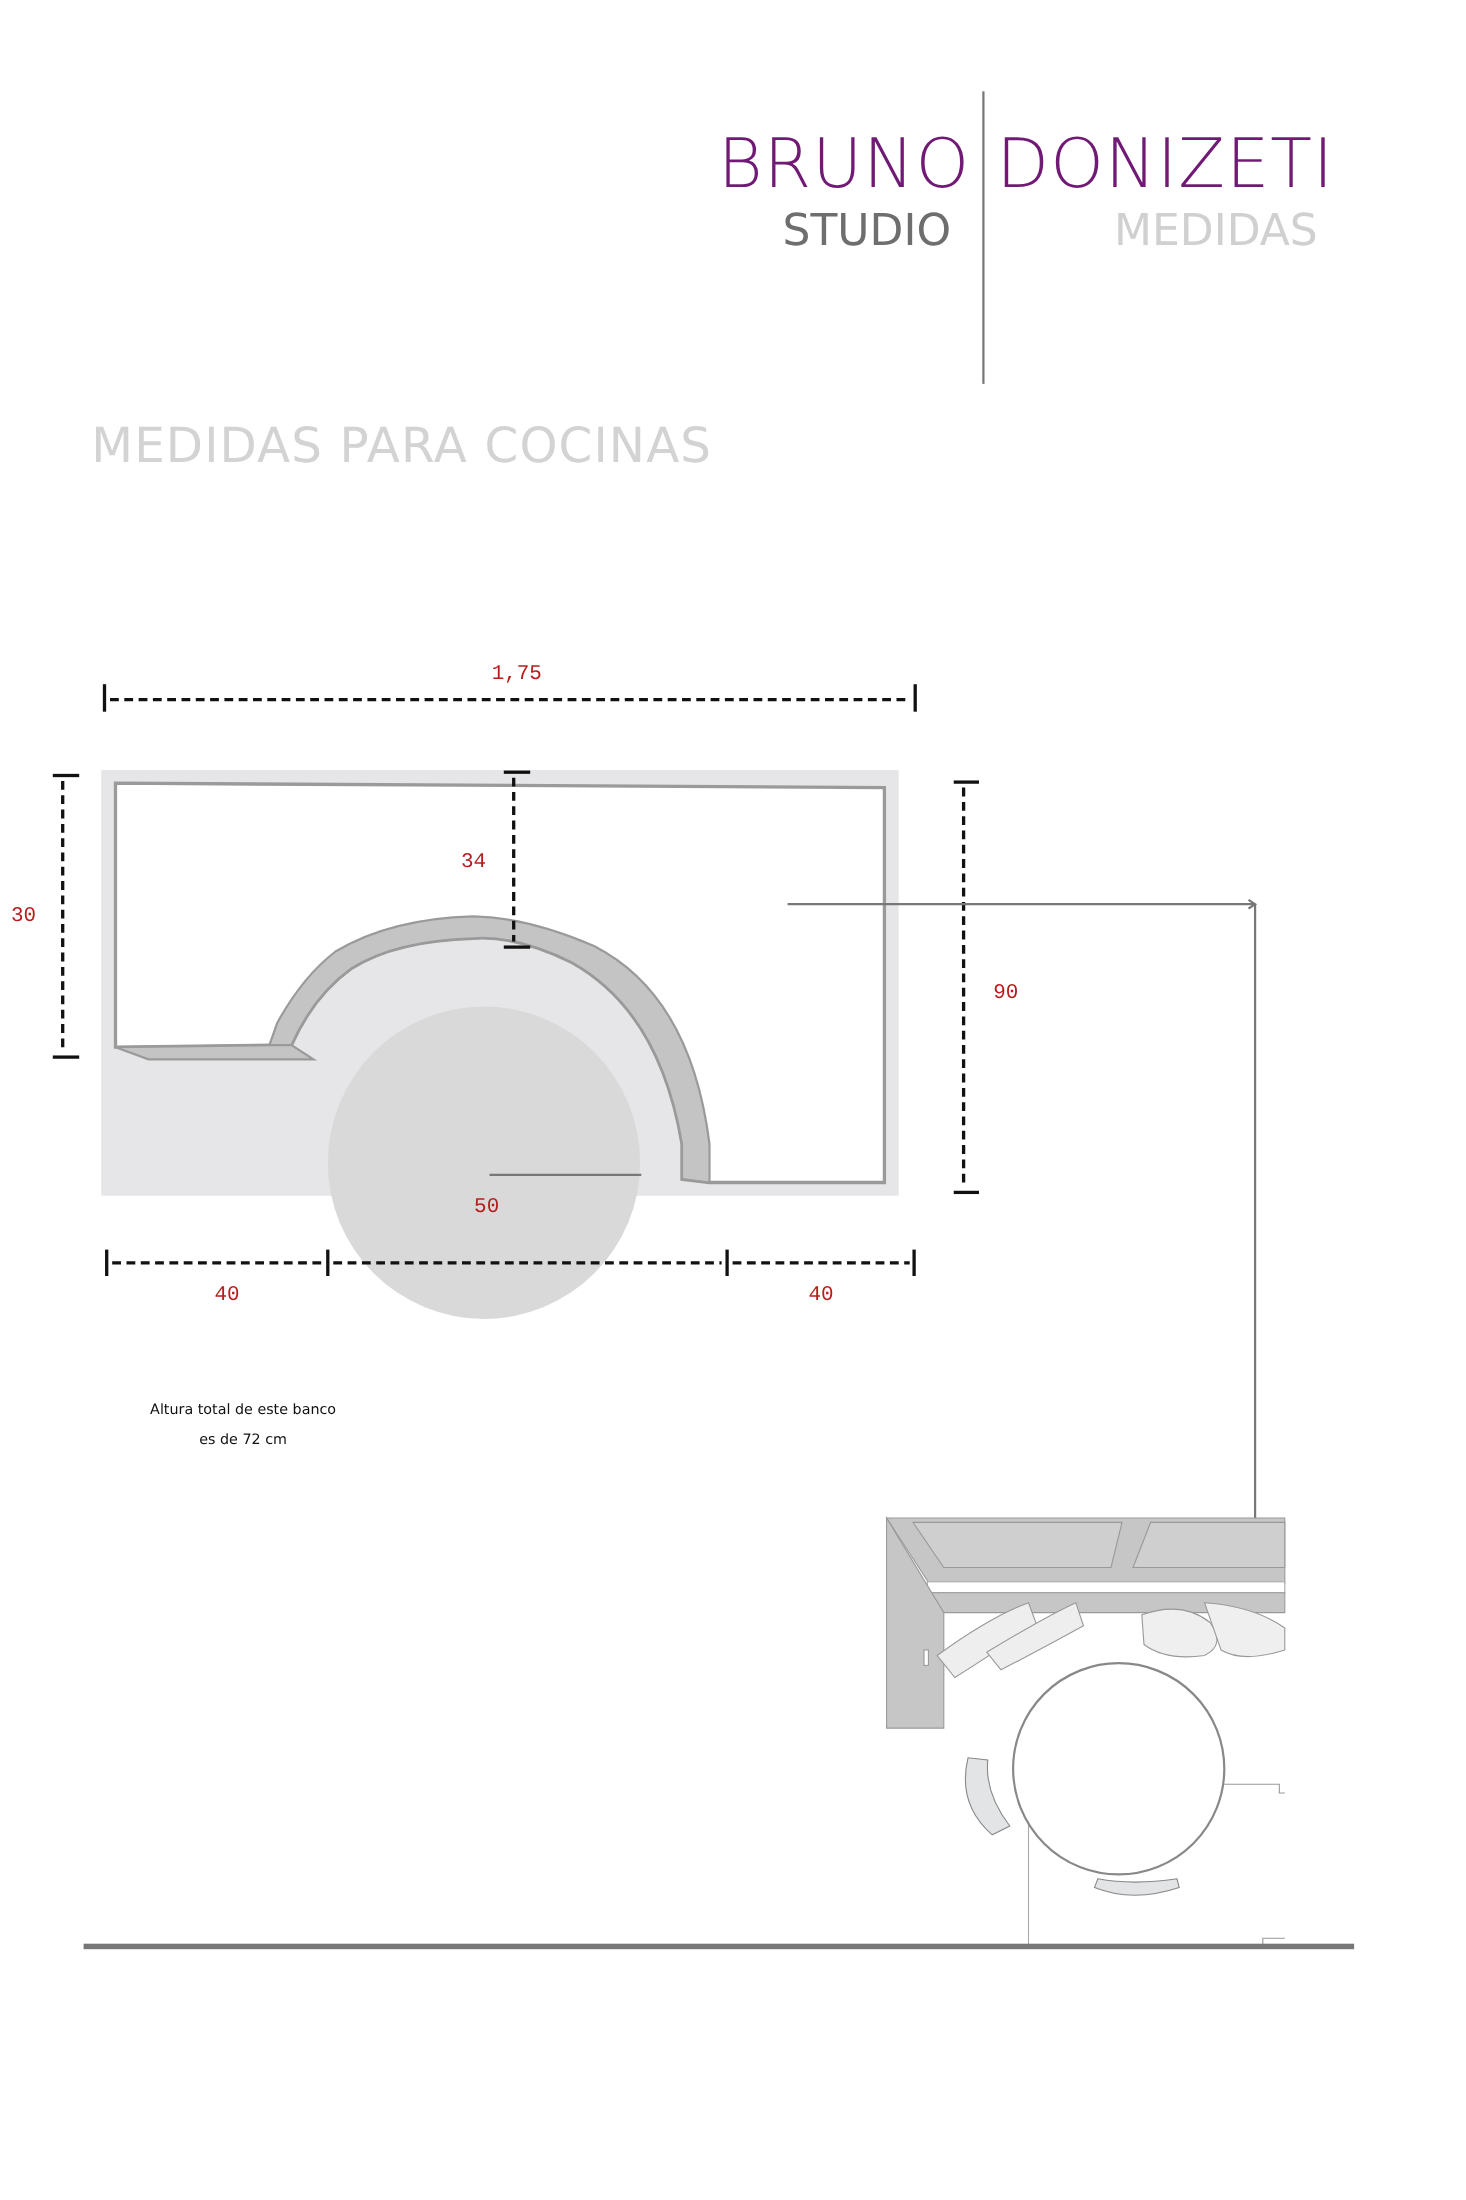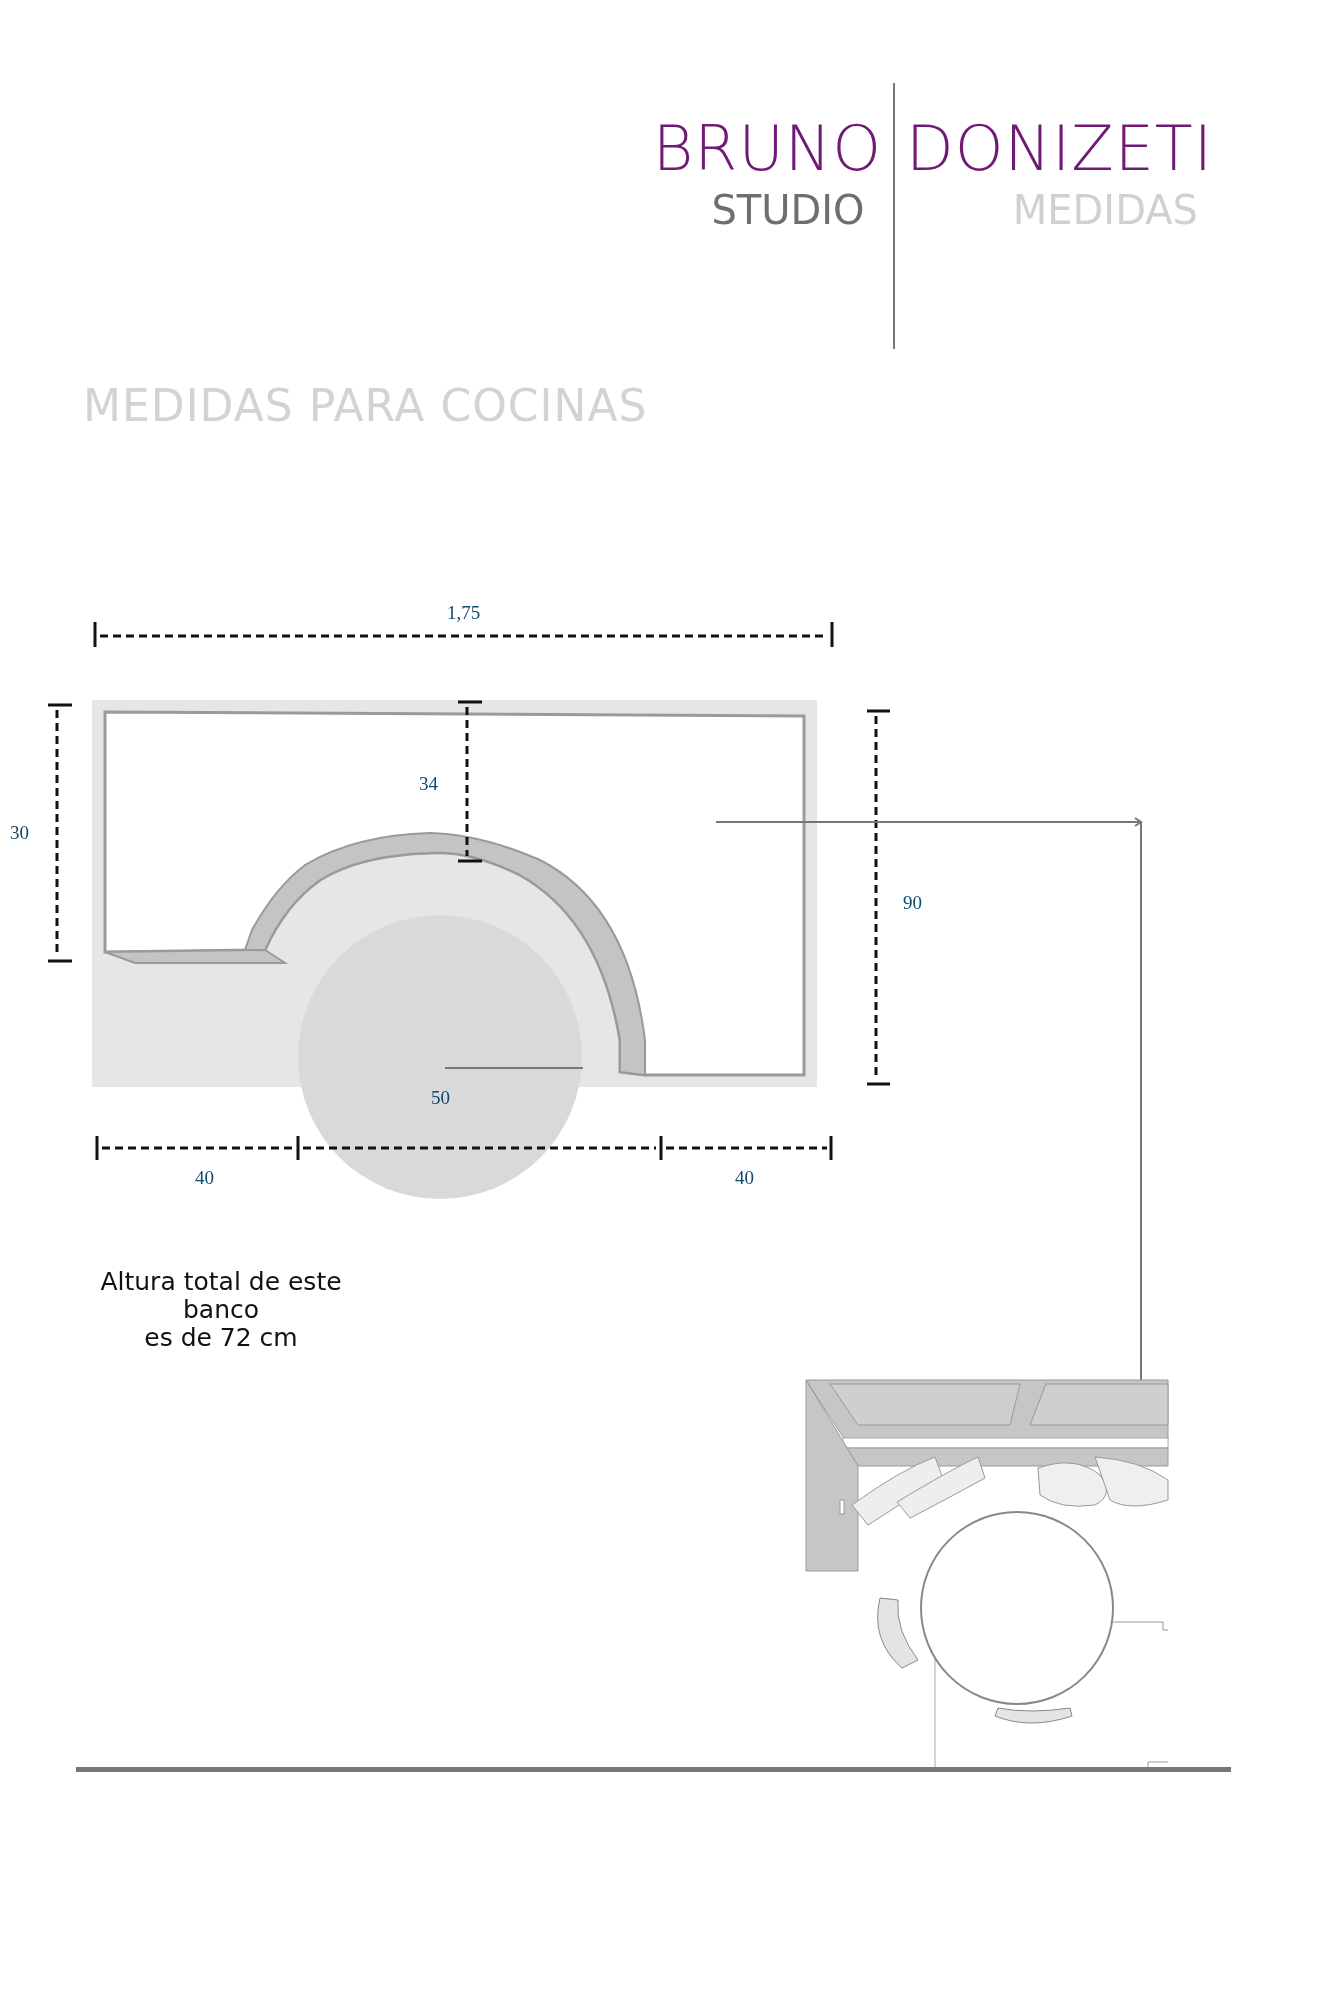--- a/index.html
+++ b/index.html
@@ -1,22 +1,22 @@
 <!DOCTYPE html>
 <html><head>
 <meta charset="utf-8">
 <style>
   html, body { margin:0; padding:0; background:#ffffff; }
   body { width:1333px; height:2000px; position:relative; overflow:hidden; font-family:"DejaVu Sans", sans-serif; }
   .abs { position:absolute; }
   .brand-big { font-family:"DejaVu Sans", sans-serif; font-size:62px; color:#701a75; letter-spacing:1px; line-height:1; white-space:nowrap; font-weight:300; }
   .brand-small { font-family:"DejaVu Sans", sans-serif; font-size:40px; line-height:1; white-space:nowrap; }
   .heading { font-family:"DejaVu Sans", sans-serif; font-size:44px; color:#d3d3d3; letter-spacing:1px; white-space:nowrap; line-height:1; }
-  .dim-label { font-family:Liberation Serif, serif; font-size:19px; color:#0c4a6e; line-height:1; white-space:nowrap; }
-  .note { font-family:"DejaVu Sans", sans-serif; font-size:25px; color:#111; text-align:center; line-height:28px; }
+  .dim-label { font-family:Liberation Mono, monospace; font-size:19px; color:#b91c1c; line-height:1; white-space:nowrap; }
+  .note { font-family:"DejaVu Sans", sans-serif; font-size:13px; color:#111; text-align:center; line-height:28px; }
   svg { position:absolute; left:0; top:0; }
 </style>
 </head>
 <body>
 
 <div class="abs brand-big" style="left:652px; top:118px; width:230px; text-align:right;">BRUNO</div>
 <div class="abs brand-small" style="left:700px; top:190px; width:176px; text-align:center; color:#6e6e6e;">STUDIO</div>
 <div class="abs" style="left:893px; top:83px; width:2px; height:266px; background:#777;"></div>
 <div class="abs brand-big" style="left:906px; top:118px; width:295px; text-align:left;">DONIZETI</div>
 <div class="abs brand-small" style="left:990px; top:190px; width:208px; text-align:right; color:#d0d0d0;">MEDIDAS</div>

